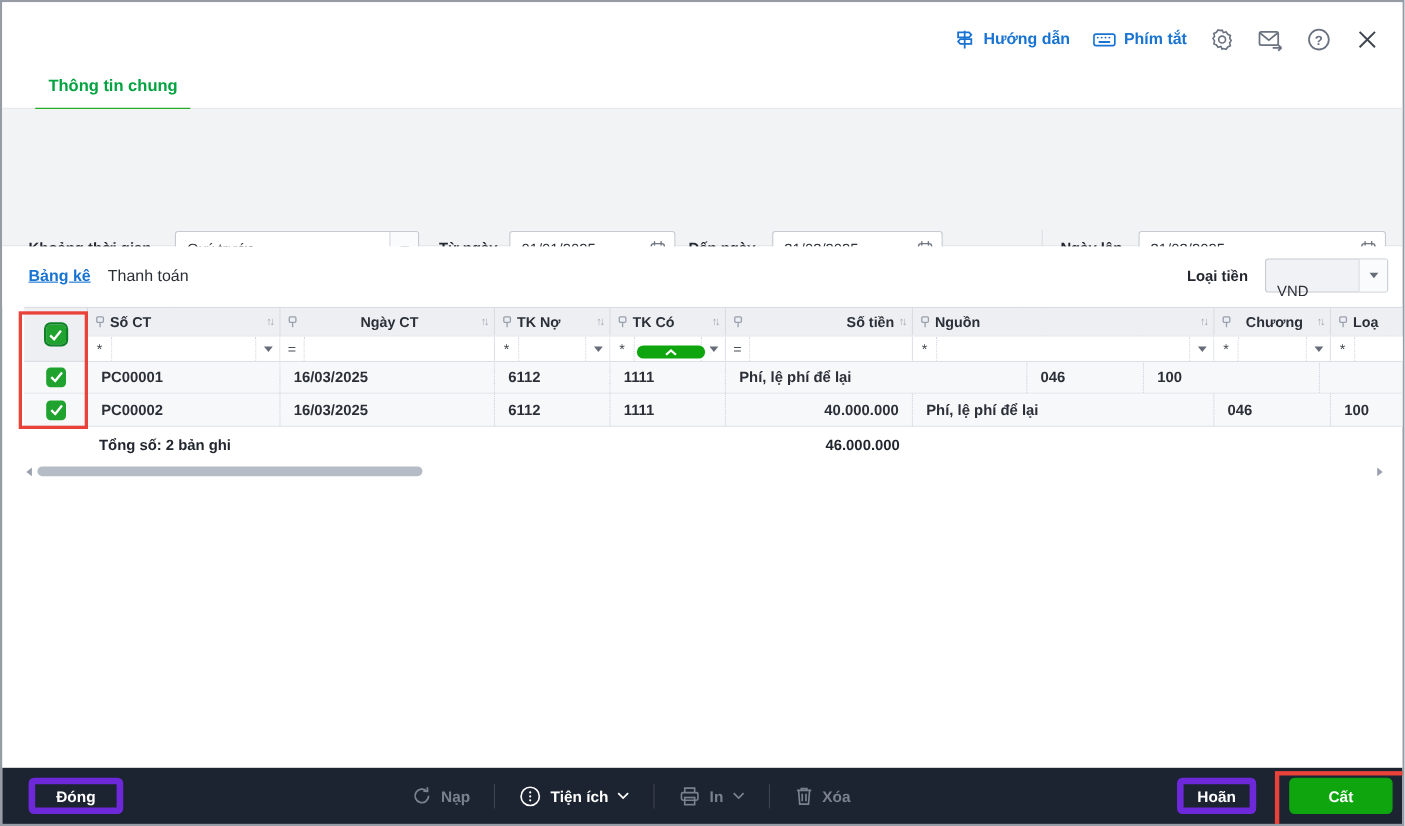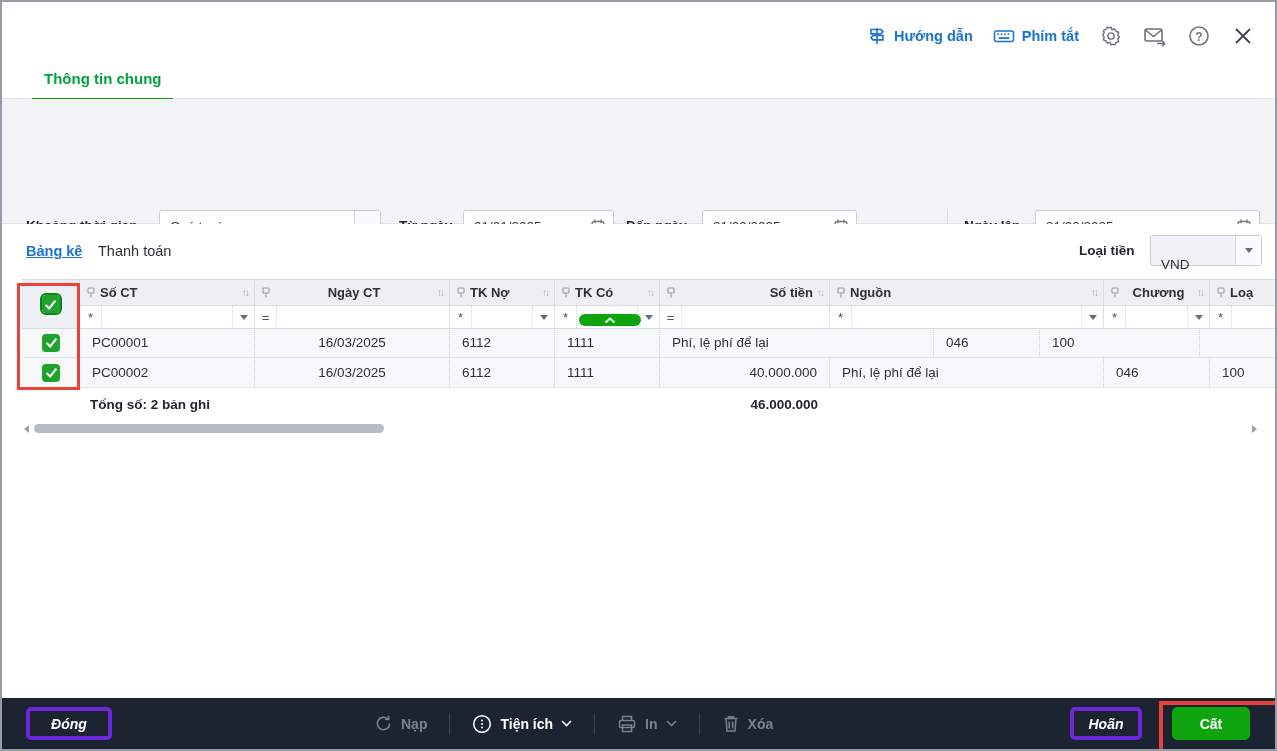--- a/index.html
+++ b/index.html
@@ -64,25 +64,25 @@
   .sort-ic { font-size:10px; color:#a0a8b6; letter-spacing:-2px; flex:none; }
   .fcell { display:flex; align-items:stretch; border-right:1px solid #dfe3e9; background:#fff; flex:none; }
   .fop { width:22px; display:flex; align-items:center; justify-content:center; font-size:13px; color:#4a4f57;
          border-right:1px dotted #d3d8e0; cursor:pointer; flex:none; }
   .finput { flex:1; min-width:0; cursor:text; }
   .fdd { width:22px; display:flex; align-items:center; justify-content:center; border-left:1px dotted #d3d8e0;
          cursor:pointer; flex:none; }
   .drow { display:flex; height:30px; background:#f7f8fa; border-bottom:1px solid #e2e5ea; cursor:pointer; }
   .dcheck { width:58px; flex:none; display:flex; align-items:center; justify-content:center; }
   .dcell { display:flex; align-items:center; padding:12px 12px; font-size:13.5px; color:#2b3038;
-           border-right:1px dotted #ccd1da; overflow:hidden; white-space:nowrap; flex:none; }
+           border-right:1px dotted #ccd1da; overflow:hidden; white-space:nowrap; flex:none;font-weight:bold; }
   
   .c1{width:175px;} .c2{width:195px;} .c3{width:105px;} .c4{width:105px;}
   .c5{width:170px;} .c6{width:274px;} .c7{width:106px;} .c8{width:160px;}
-  .al{justify-content:flex-start; text-align:left;} .ac{justify-content:center; text-align:center;}
+  .al{justify-content:flex-start; text-align:left;} .ac{text-align:center;}
   .ar{justify-content:flex-end; text-align:right;}
   .hcell.ar .lbl{text-align:right;} .hcell.ac .lbl{text-align:center;}
   .checkbox { width:18px; height:18px; background:#1fa32e; border-radius:4px;
               display:flex; align-items:center; justify-content:center; cursor:pointer; }
   .checkbox.master { outline:2px solid #0e8125; outline-offset:0; }
 
   .summary-row { position:relative; height:30px; margin-top:2px; }
   .summary-count { position:absolute; left:68px; top:7px; font-size:13.5px; font-weight:bold; color:#22262e; }
   .summary-total { position:absolute; left:638px; top:7px; width:158px; text-align:right;
                    font-size:13.5px; font-weight:bold; color:#22262e; }
@@ -91,25 +91,25 @@
              border-bottom:4px solid transparent; border-right:5px solid #9aa1ac; cursor:pointer; }
   .hs-thumb { position:absolute; left:12px; top:2px; width:350px; height:9px; background:#b6bcc6;
               border-radius:5px; cursor:pointer; }
   .hs-right { position:absolute; right:22px; top:3px; width:0; height:0; border-top:4px solid transparent;
               border-bottom:4px solid transparent; border-left:5px solid #9aa1ac; cursor:pointer; }
 
   
   .footer { position:absolute; left:0; bottom:0; width:100%; height:51px; background:#1c2331; }
   .btn { position:absolute; top:9px; height:33px; border-radius:5px; font-size:14px; font-weight:bold;
          display:flex; align-items:center; justify-content:center; cursor:pointer; font-family:inherit; }
-  .btn-outline { background:transparent; border:4px solid #6d28d9; color:#fff;font-style:italic; }
+  .btn-outline { background:transparent; border:6px solid #6d28d9; color:#fff; }
   .btn-green { background:#0ea50e; border:1px solid #0ea50e; color:#fff; }
   .btn-dong { left:24px; width:86px; }
   .btn-hoan { left:1068px; width:72px; }
-  .btn-cat { left:1170px; width:78px; }
+  .btn-cat { left:1170px; width:94px; }
   .fcenter { position:absolute; left:372px; top:9px; height:33px; display:flex; align-items:center; gap:22px; }
   .faction { display:flex; align-items:center; gap:8px; font-size:14px; font-weight:bold; cursor:pointer; }
   .faction.disabled { color:#7a8190; cursor:default; }
   .faction.enabled { color:#fff; }
   .fdiv { width:1px; height:22px; background:#3c4352; }
 
   
   .red-box { position:absolute; border:3px solid #e8423a; background:transparent; z-index:20; pointer-events:none; }
   .red-box-grid { left:15px; top:281px; width:63px; height:107px; }
   .red-box-cat { left:1157px; top:699px; width:122px; height:54px; border-width:4px; }

